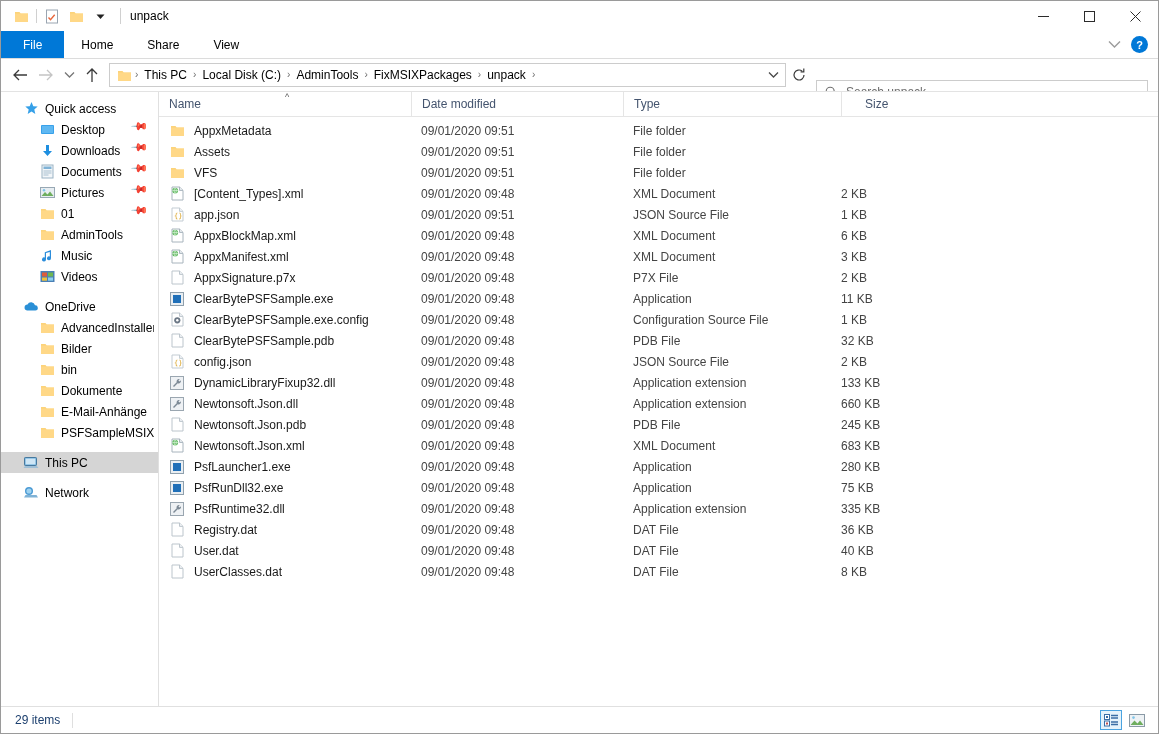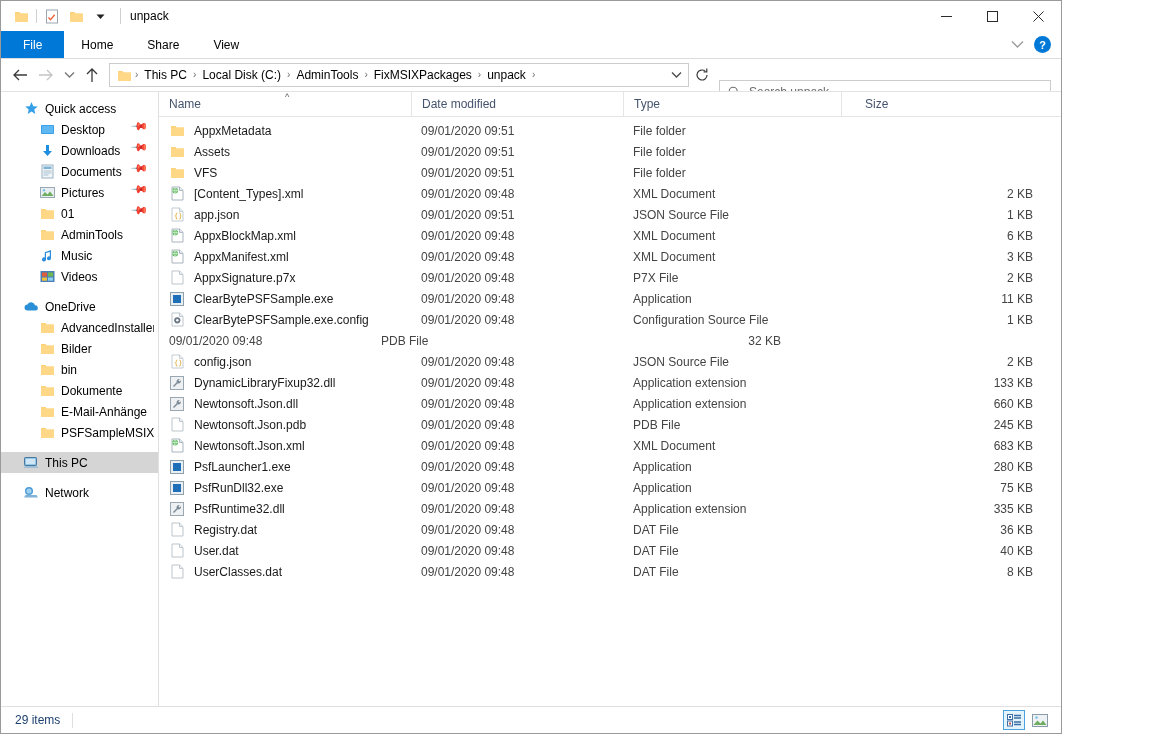--- a/index.html
+++ b/index.html
@@ -3,21 +3,21 @@
 <meta charset="utf-8">
 <style>
   * { box-sizing: border-box; margin: 0; padding: 0; }
   html, body {
     width: 1159px; height: 734px;
     font-family: "Liberation Sans", sans-serif;
     background: #ffffff;
     overflow: hidden;
   }
   .window {
-    width: 1062px; height: 734px;
+    width: 1159px; height: 734px;
     border: 1px solid #9a9a9a;
     background: #ffffff;
     display: flex; flex-direction: column;
     position: relative;
   }
 
   
   .titlebar {
     height: 30px; min-height: 30px;
     display: flex; align-items: center;
@@ -201,21 +201,21 @@
     color: #1a1a1a;
   }
   .cell-name .fico {
     width: 16px; height: 16px; min-width: 16px;
     margin-right: 9px;
     display: flex; align-items: center; justify-content: center;
   }
   .cell-date { width: 212px; padding-left: 10px; color: #444444; }
   .cell-type { width: 218px; padding-left: 10px; color: #444444; }
   .cell-size {
-    width: 210px; text-align: right; padding-right: 18px; color: #444444;
+    width: 210px; text-align: left; padding-right: 18px; color: #444444;
   }
 
   
   .statusbar {
     height: 27px; min-height: 27px;
     border-top: 1px solid #e0e0e0;
     display: flex; align-items: center;
     background: #ffffff;
     padding-left: 14px;
   }
@@ -704,20 +704,29 @@
                   <circle cx="6.3" cy="8.3" r="1.2" fill="#fff"></circle>
                 </svg>
               </span>
               <span>ClearBytePSFSample.exe.config</span>
             </div>
             <div class="cell-date">09/01/2020 09:48</div>
             <div class="cell-type">Configuration Source File</div>
             <div class="cell-size">1 KB</div>
           </div>
           <div class="row">
+            <div class="cell-name">
+              <span class="fico">
+                <svg width="13" height="15" viewBox="0 0 13 15">
+                  <path d="M1 1h7.5l3.5 3.4V14H1z" fill="#fff" stroke="#bcc5cc"></path>
+                  <path d="M8.5 1v3.4H12" fill="#eef1f4" stroke="#bcc5cc"></path>
+                </svg>
+              </span>
+              <span>ClearBytePSFSample.pdb</span>
+            </div>
             <div class="cell-date">09/01/2020 09:48</div>
             <div class="cell-type">PDB File</div>
             <div class="cell-size">32 KB</div>
           </div>
           <div class="row">
             <div class="cell-name">
               <span class="fico">
                 <svg width="13" height="15" viewBox="0 0 13 15">
                   <path d="M1 1h7.5l3.5 3.4V14H1z" fill="#fff" stroke="#c3ccd3"></path>
                   <path d="M8.5 1v3.4H12" fill="#eef1f4" stroke="#c3ccd3"></path>

